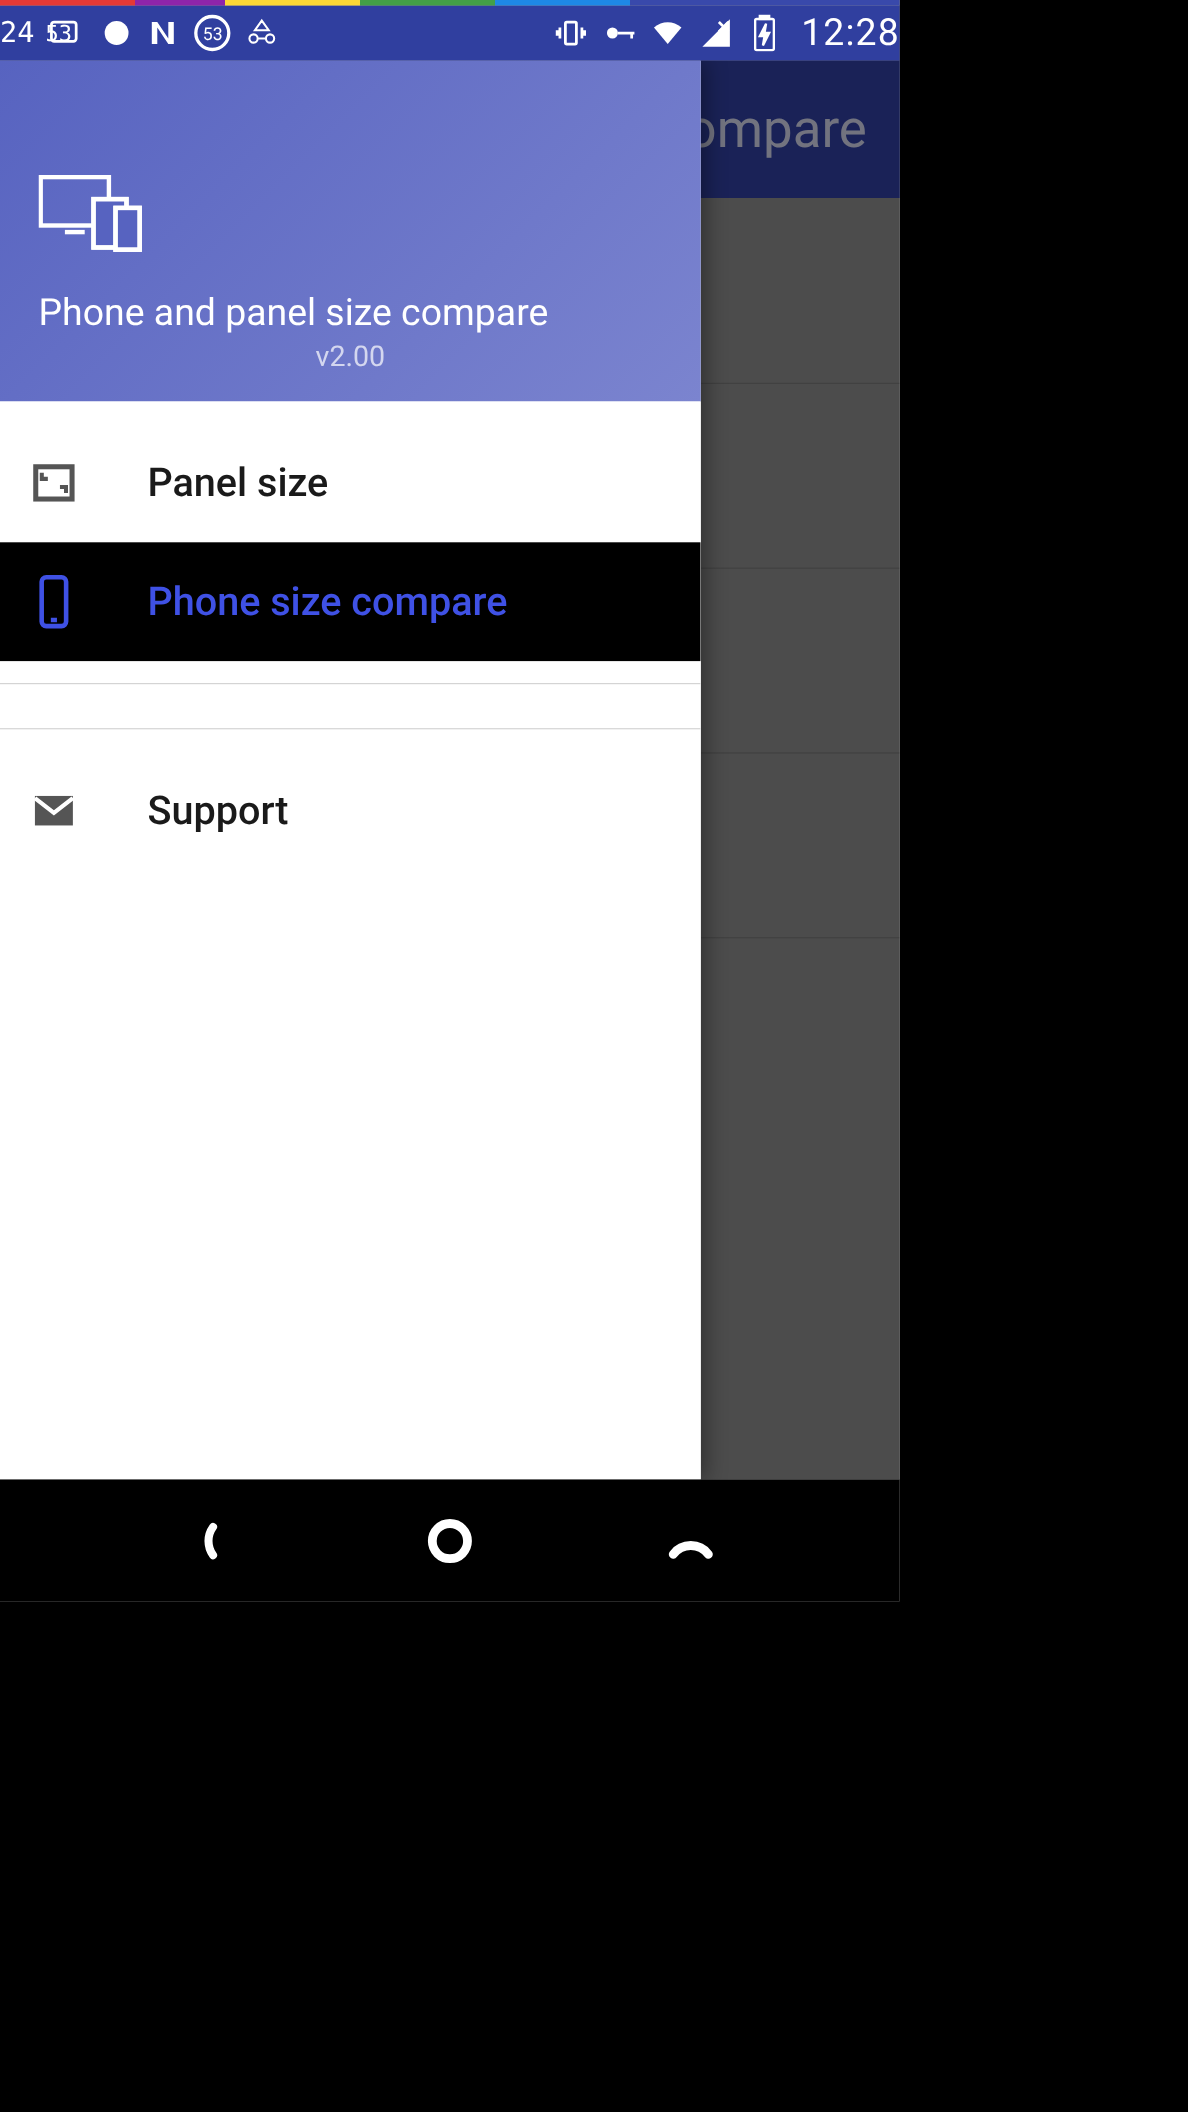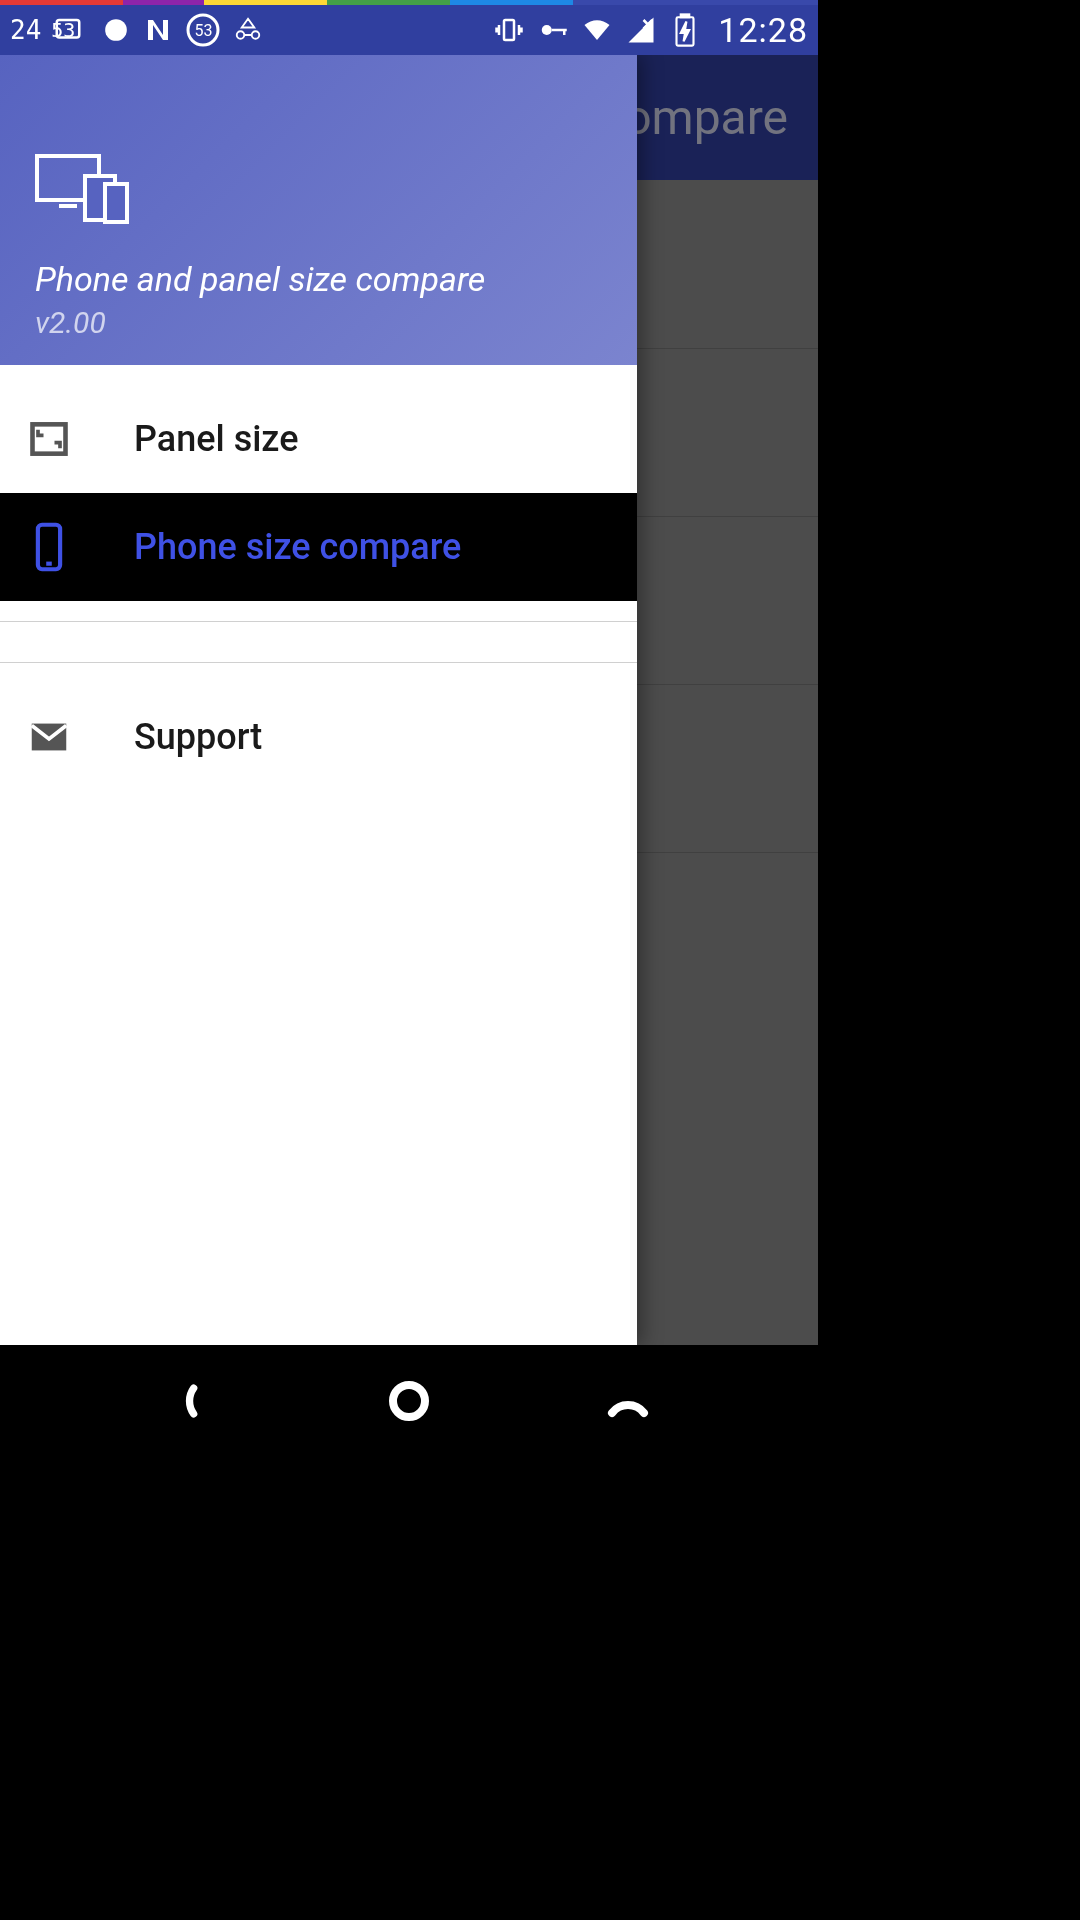--- a/index.html
+++ b/index.html
@@ -25,21 +25,21 @@
     }
     
     .status-bar {
       position: absolute;
       top: 5px; left: 0; right: 0;
       height: 50px;
       background: #303f9f;
       display: flex;
       align-items: center;
       color: #fff;
-      padding: 0 10px;
+      padding: 0 0;
       z-index: 40;
     }
     .status-left { display: flex; align-items: center; gap: 12px; flex: 1; }
     .status-right { display: flex; align-items: center; gap: 14px; }
     .clock { font-size: 34px; font-weight: 400; letter-spacing: 1px; margin-left: 4px; }
     .status-icon { width: 30px; height: 30px; display: inline-flex; align-items: center; justify-content: center; }
     .badge { font-size: 26px; font-family: monospace; }
     
     .app-bg-title {
       position: absolute;
@@ -88,34 +88,34 @@
       flex-direction: column;
     }
     .drawer-header {
       height: 310px;
       background: linear-gradient(135deg, #5763c0 0%, #7b84cf 100%);
       color: #fff;
       padding: 30px 35px 25px;
       display: flex;
       flex-direction: column;
       justify-content: flex-end;
-      font-style: italic;
     }
     .drawer-logo {
       width: 95px; height: 70px;
       margin-bottom: 35px;
     }
     .drawer-title {
       font-size: 34px;
       font-weight: 400;
       margin-bottom: 6px;
     }
     .drawer-version {
-      font-size: 30px;
+      font-size: 26px;
       color: rgba(255,255,255,0.7);
+      text-align: center;
     }
     .drawer-list {
       flex: 1;
       background: #fff;
       overflow: hidden;
     }
     .drawer-item {
       display: flex;
       align-items: center;
       height: 108px;

